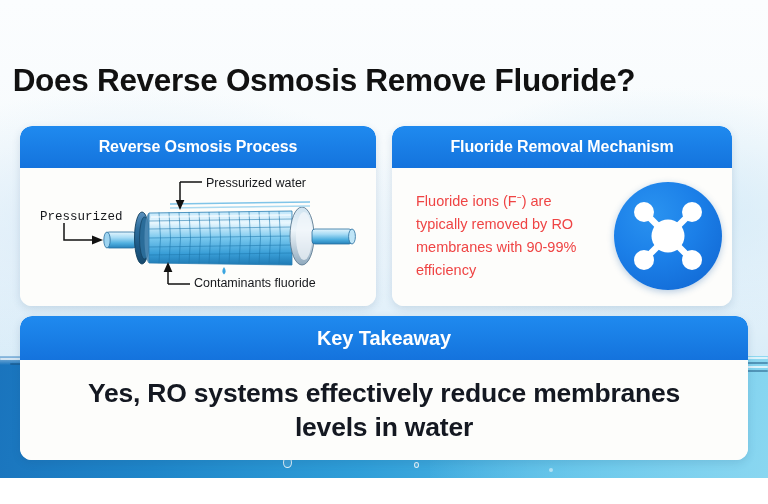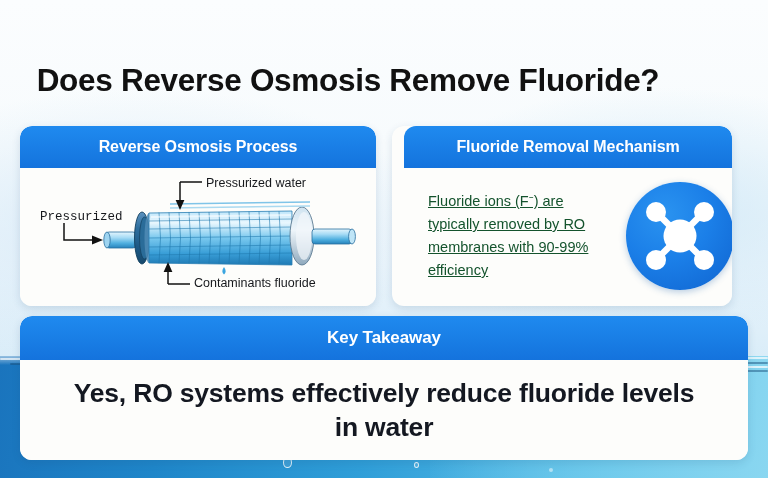--- a/index.html
+++ b/index.html
@@ -88,21 +88,20 @@
     position: absolute;
     left: 0; top: 60px;
     width: 648px;
     text-align: center;
     font-size: 31.5px;
     font-weight: bold;
     color: #111111;
     letter-spacing: -0.3px;
     line-height: 40px;
     white-space: nowrap;
-    margin-left: 24px;
   }
 
   
   .card {
     position: absolute;
     background: #fdfdfb;
     border-radius: 12px;
     box-shadow: 0 3px 9px rgba(30,70,110,0.14);
     overflow: hidden;
   }
@@ -118,26 +117,26 @@
     font-weight: bold;
     letter-spacing: -0.1px;
   }
   .card-body {
     position: relative;
     width: 100%;
     background: #fdfdfb;
   }
 
   #card-ro-process  { left: 20px;  top: 126px; width: 356px; height: 180px; }
-  #card-fluoride    { left: 392px; top: 126px; width: 340px; height: 180px; padding-left: 12px; }
+  #card-fluoride    { left: 392px; top: 126px; width: 340px; height: 180px; }
   #card-takeaway    { left: 20px;  top: 316px; width: 728px; height: 144px; }
 
   #card-ro-process .card-body { height: 138px; }
   #card-fluoride   .card-body { height: 138px; }
-  #card-takeaway   .card-header { height: 44px; font-size: 17px; }
+  #card-takeaway   .card-header { height: 44px; font-size: 20px; }
   #card-takeaway   .card-body {
     height: 100px;
     display: flex;
     align-items: center;
     justify-content: center;
   }
 
   .takeaway-text {
     text-align: center;
     font-size: 26.5px;
@@ -166,22 +165,21 @@
   #label-pressurized-water { left: 186px; top: 8px;  }
   #label-contaminants      { left: 174px; top: 108px; }
 
   
   .fluoride-text {
     position: absolute;
     left: 24px; top: 22px;
     width: 188px;
     font-size: 14.5px;
     line-height: 23px;
-    color: #14532d;
-    text-decoration: underline;
+    color: #ef4444;
   }
   .molecule-badge {
     position: absolute;
     left: 222px; top: 14px;
     width: 108px; height: 108px;
     border-radius: 50%;
     background: radial-gradient(circle at 36% 30%, #2a93f0 0%, #1b7fe8 45%, #0f63cf 100%);
     box-shadow: 0 2px 7px rgba(20,90,170,0.3);
   }
 </style>
@@ -354,17 +352,17 @@
           <circle cx="30" cy="78" r="10" fill="#ffffff"></circle>
           <circle cx="78" cy="78" r="10" fill="#ffffff"></circle>
         </svg>
       </div>
     </div>
   </div>
 
   <div class="card" id="card-takeaway">
     <div class="card-header">Key Takeaway</div>
     <div class="card-body">
-      <div class="takeaway-text">Yes, RO systems effectively reduce fluoride levels in water</div>
+      <div class="takeaway-text">Yes, RO systems effectively reduce membranes levels in water</div>
     </div>
   </div>
 
 </div>
 
 </body></html>

